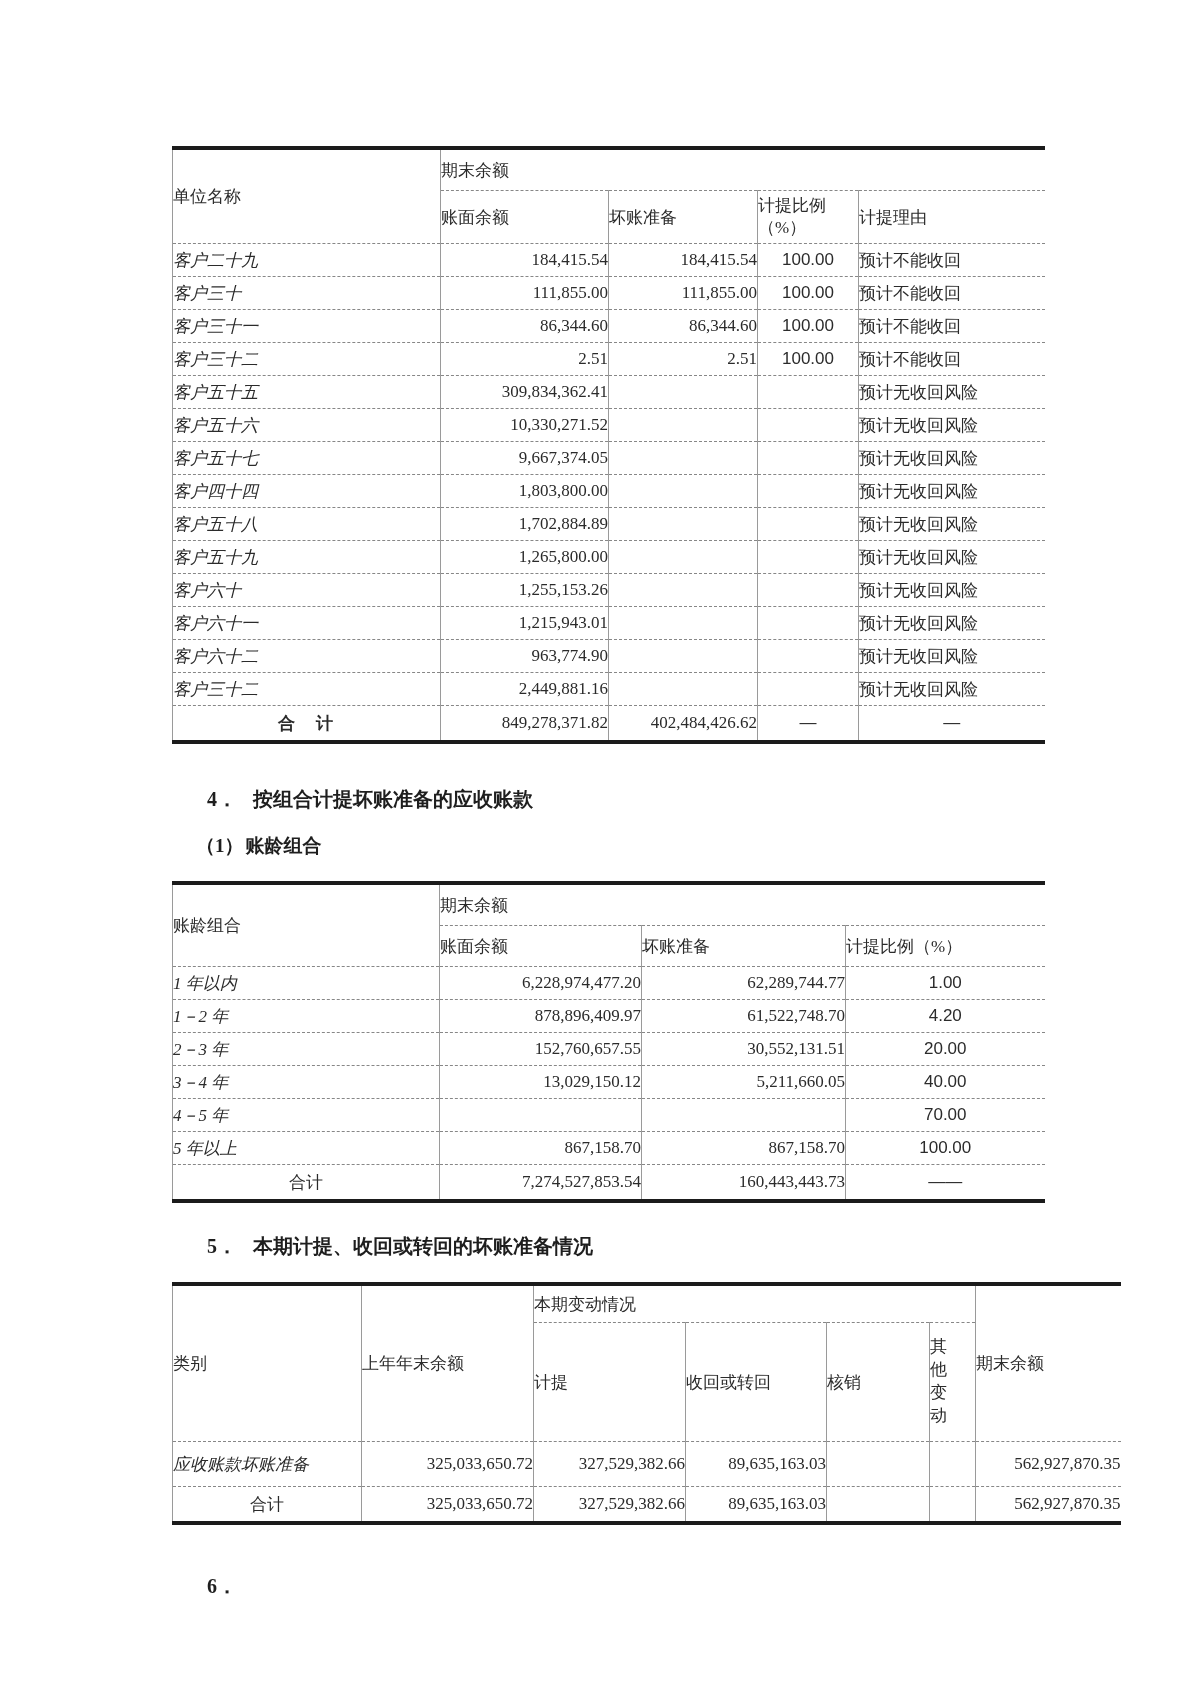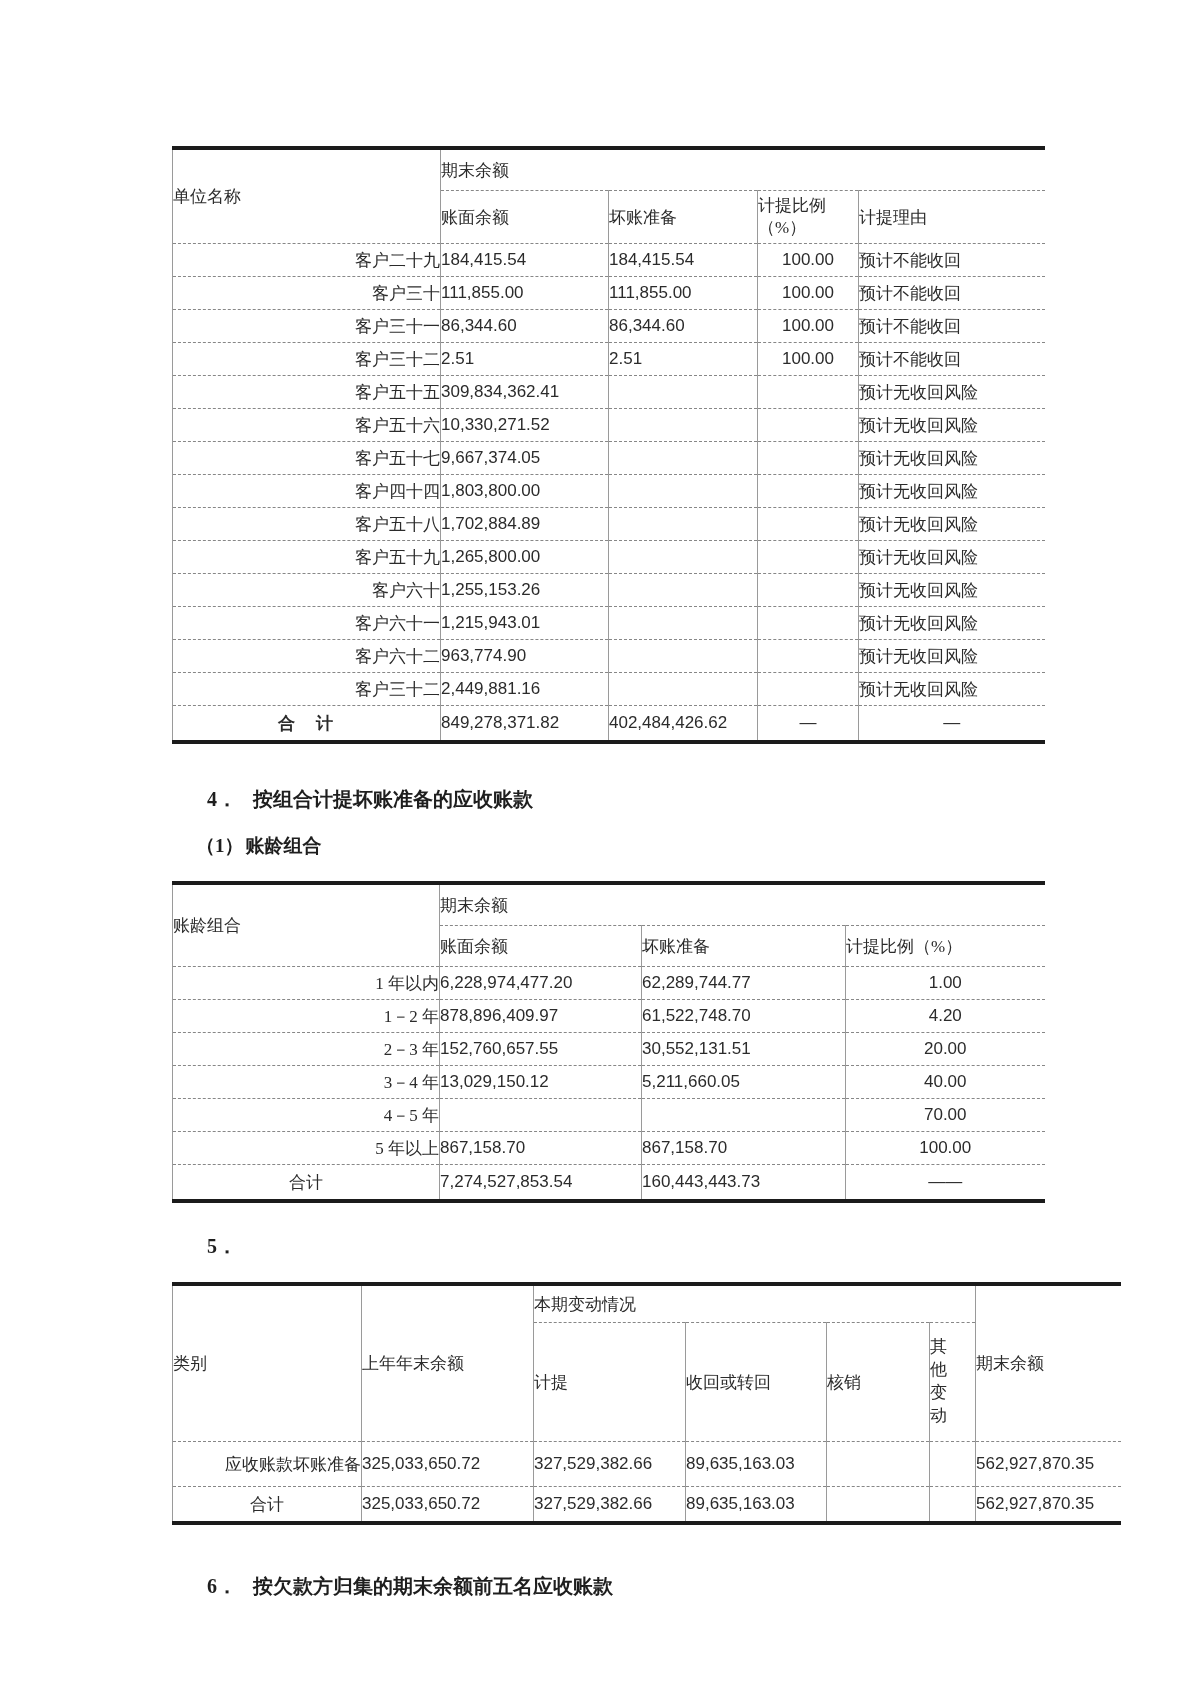--- a/index.html
+++ b/index.html
@@ -28,22 +28,22 @@
   .t1 td{height:32px;}
   .t2 td{height:32px;}
   .t3 td{height:44px;}
   .hdr{text-align:left;vertical-align:middle;}
   .t1 .hrow1 th{height:40px;}
   .t1 .hrow2 th{height:52px;}
   .t2 .hrow1 th{height:40px;}
   .t2 .hrow2 th{height:40px;}
   .t3 .hrow1 th{height:36px;}
   .t3 .hrow2 th{height:118px;}
-  .c-name{text-align:right;padding-left:12px;}
-  .c-num{padding-right:14px;font-family:Liberation Sans, sans-serif;margin-left:24px;}
+  .c-name{text-align:left;padding-left:12px;font-style:italic;}
+  .c-num{text-align:right;padding-right:14px;font-family:Liberation Serif, serif;margin-left:24px;}
   .c-ratio{text-align:center;padding-right:12px;font-family:"Liberation Sans", sans-serif;}
   .c-center{text-align:left;}
   .pre{white-space:pre-line;line-height:1.3;}
   .total-row td{height:34px;}
   .t1 .total-row .tname{text-align:center;font-weight:bold;letter-spacing:2px;}
   .t2 .total-row .tname{text-align:center;}
   .t3 .total-row .tname{text-align:center;}
   .dash{text-align:center;font-family:"Liberation Sans", sans-serif;}
   .vert{line-height:1.35;}
   .heading{
@@ -268,20 +268,21 @@
         <td class="c-num">7,274,527,853.54</td>
         <td class="c-num">160,443,443.73</td>
         <td class="dash">——</td>
       </tr>
     </tbody>
   </table>
   </div>
 
   <div class="heading" id="h5">
     <span class="num">5．</span>
+    <span>本期计提、收回或转回的坏账准备情况</span>
   </div>
 
   <div id="t3box">
   <table class="tbl t3">
     <colgroup>
       <col style="width:189px">
           <col style="width:172px">
           <col style="width:152px">
           <col style="width:141px">
           <col style="width:103px">
@@ -325,16 +326,15 @@
         <td class="c-num"></td>
         <td class="c-center"></td>
         <td class="c-num">562,927,870.35</td>
       </tr>
     </tbody>
   </table>
   </div>
 
   <div class="heading" id="h6">
     <span class="num">6．</span>
-    <span>按欠款方归集的期末余额前五名应收账款</span>
   </div>
 
 </div>
 
 </body></html>

